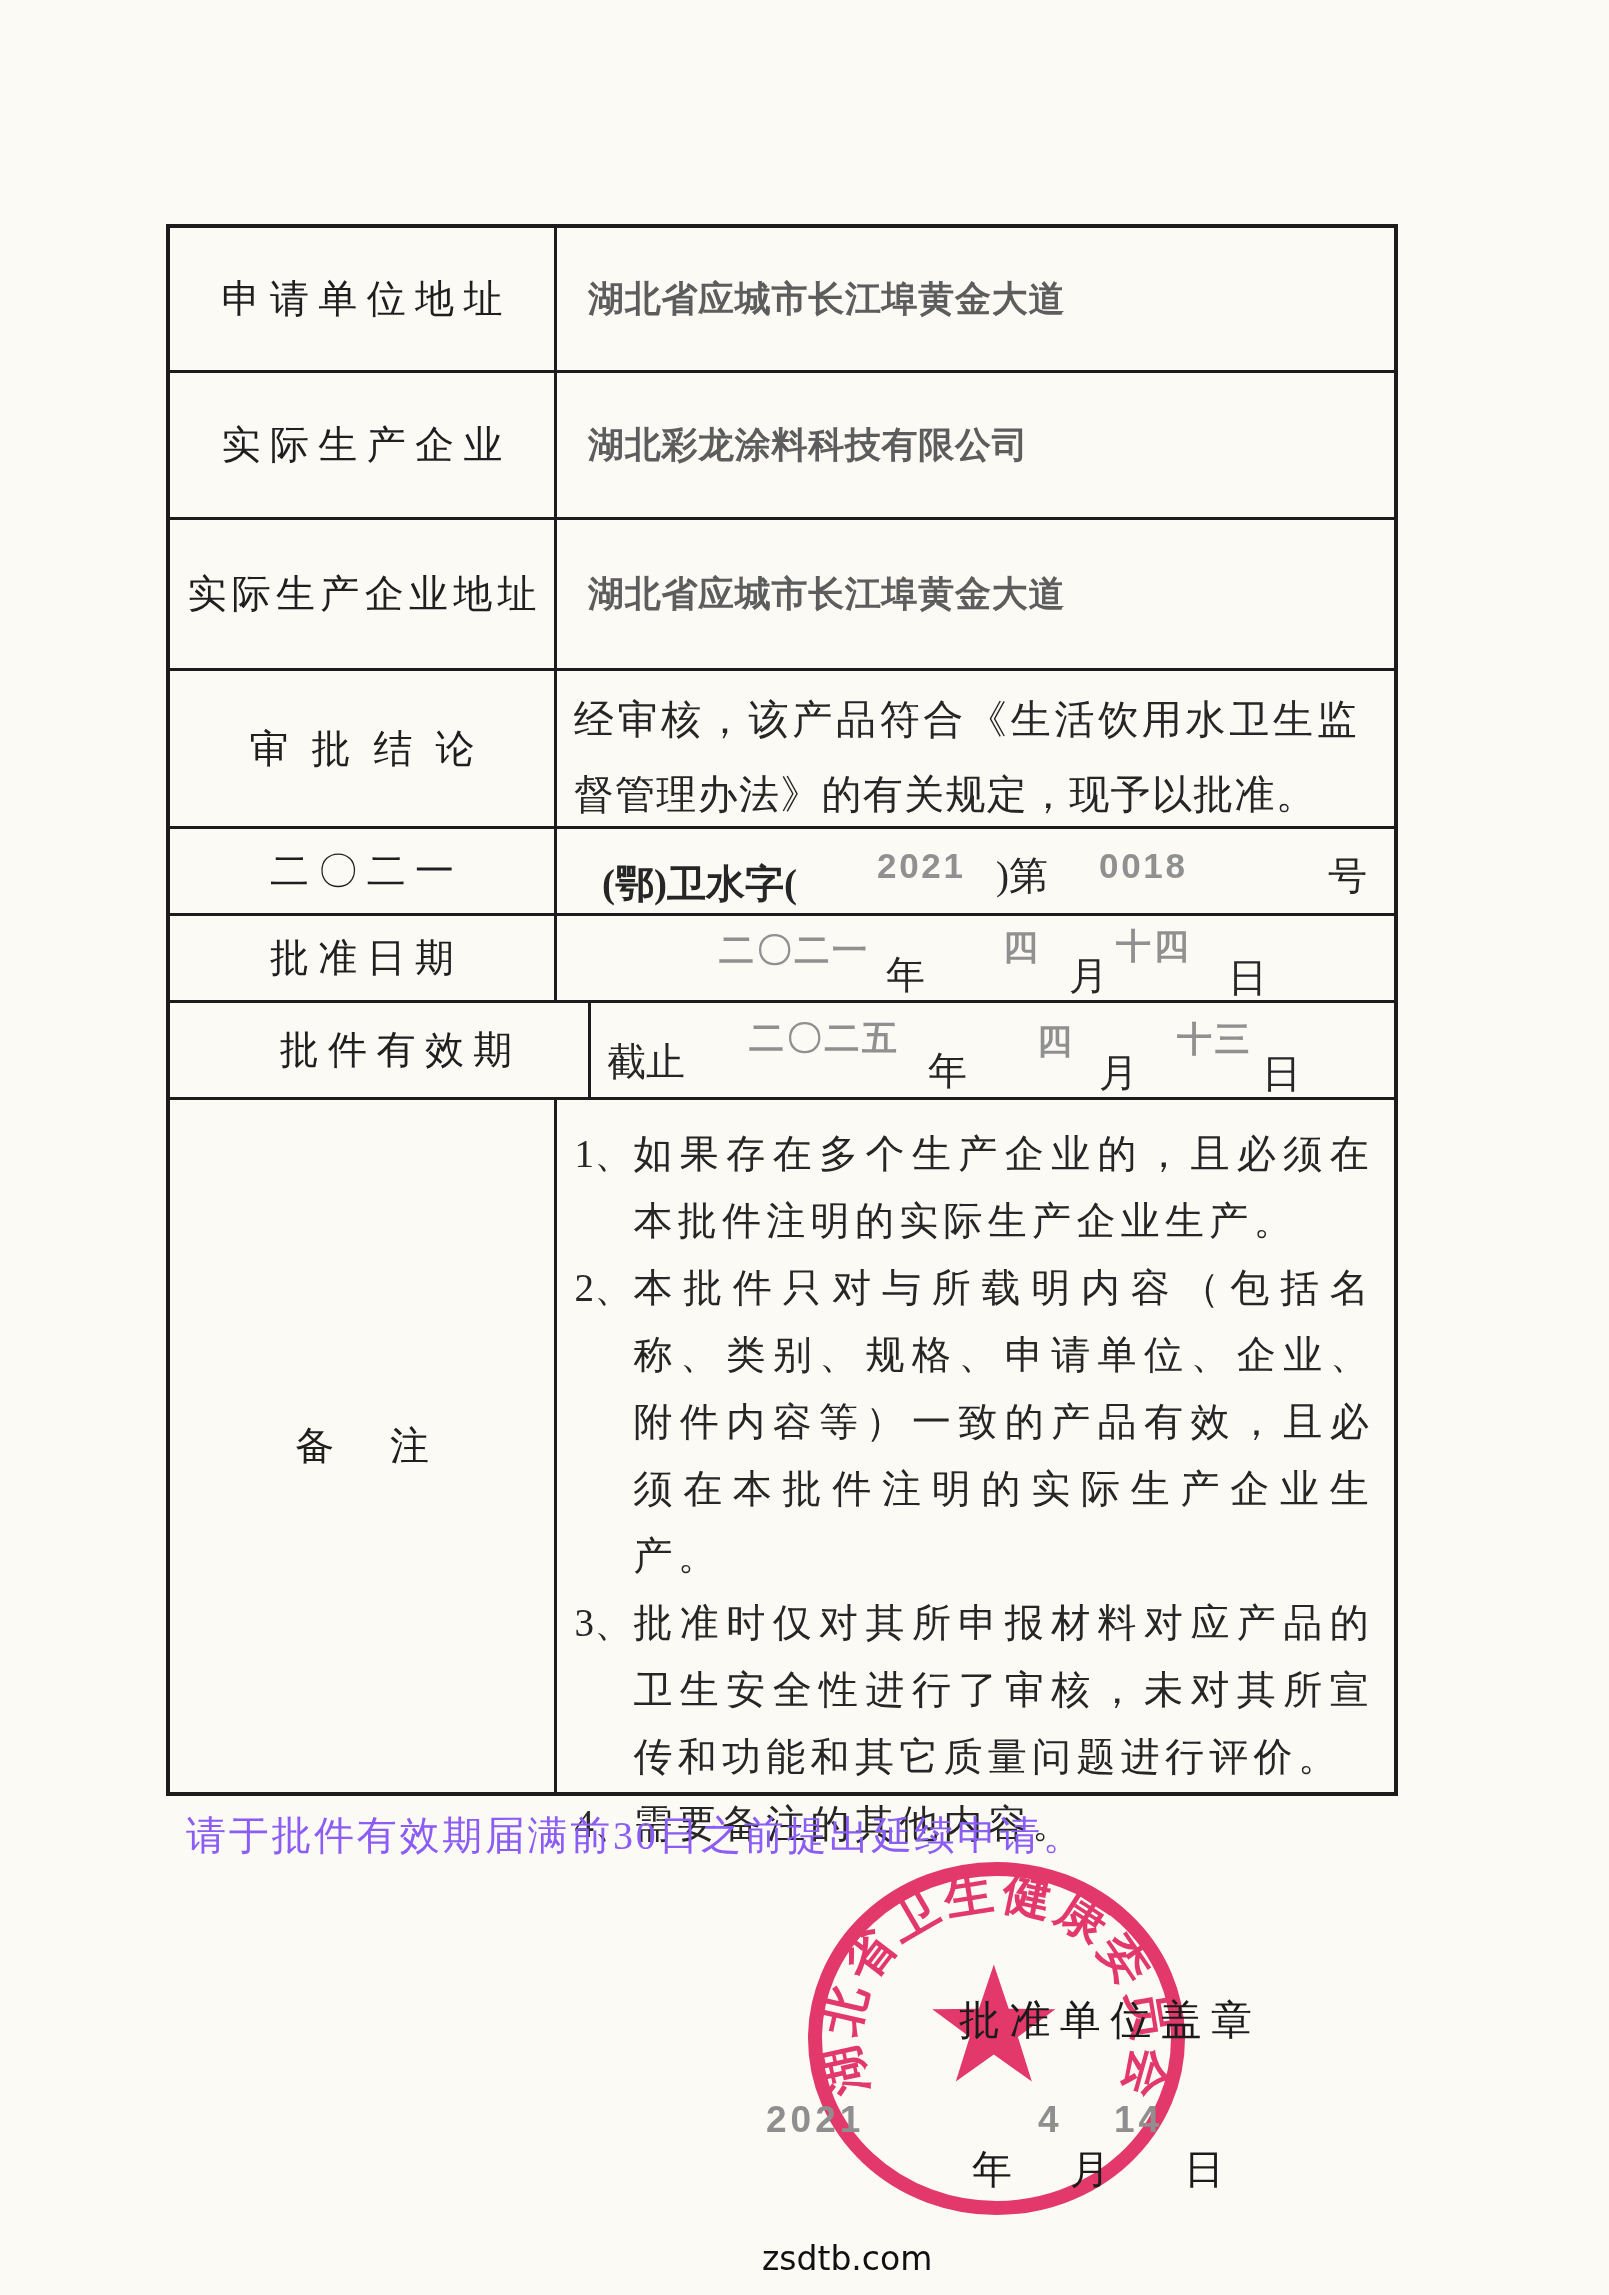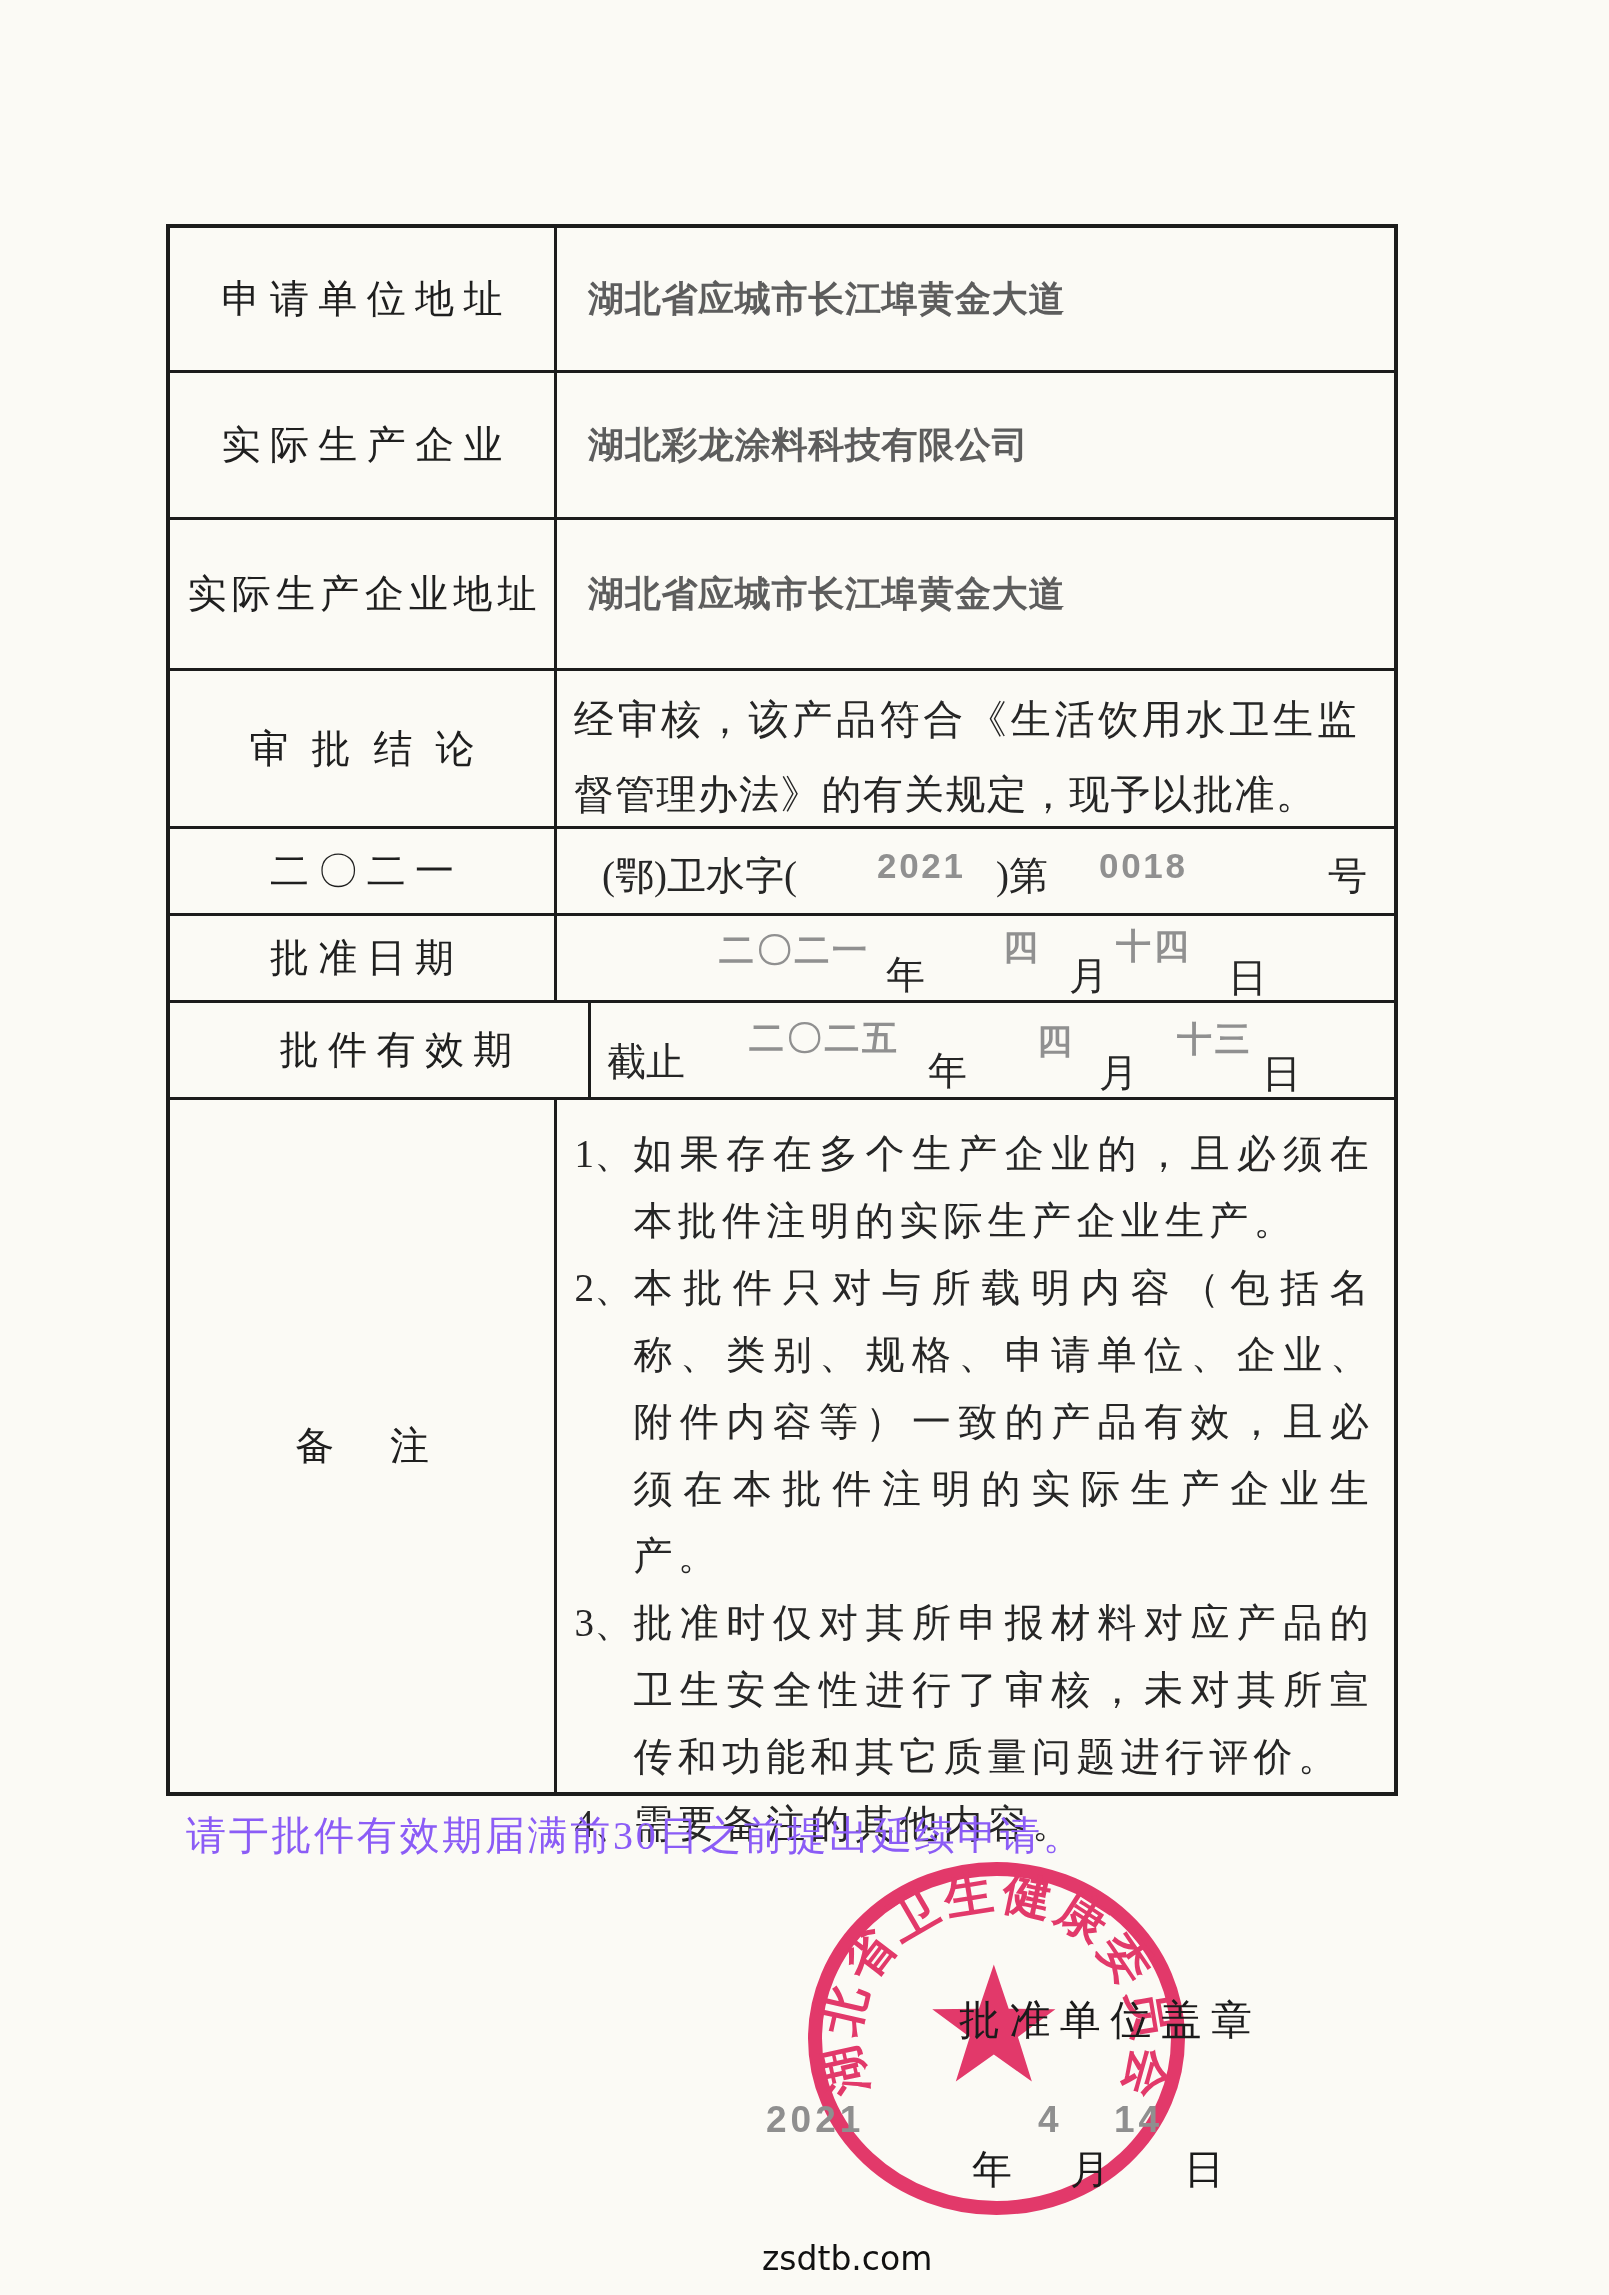--- a/index.html
+++ b/index.html
@@ -119,21 +119,21 @@
     <div class="trow r4">
       <div class="label-cell label-loose">审批结论</div>
       <div class="value-cell">
         <div class="conclusion">经审核，该产品符合《生活饮用水卫生监督管理办法》的有关规定，现予以批准。</div>
       </div>
     </div>
 
     <div class="trow r5">
       <div class="label-cell">二〇二一</div>
       <div class="value-cell">
-        <span class="abs tpl-txt" style="left:45px; top:20px;">(鄂)卫水字(</span>
+        <span class="abs tpl-txt" style="left:45px; top:28px;font-weight:bold;">(鄂)卫水字(</span>
         <span class="abs fill-gray" style="left:320px; top:17.4px;">2021</span>
         <span class="abs tpl-txt" style="left:439px; top:20px;">)第</span>
         <span class="abs fill-gray" style="left:542px; top:17.4px;">0018</span>
         <span class="abs tpl-txt" style="left:771px; top:20px;">号</span>
       </div>
     </div>
 
     <div class="trow r6">
       <div class="label-cell">批准日期</div>
       <div class="value-cell">

